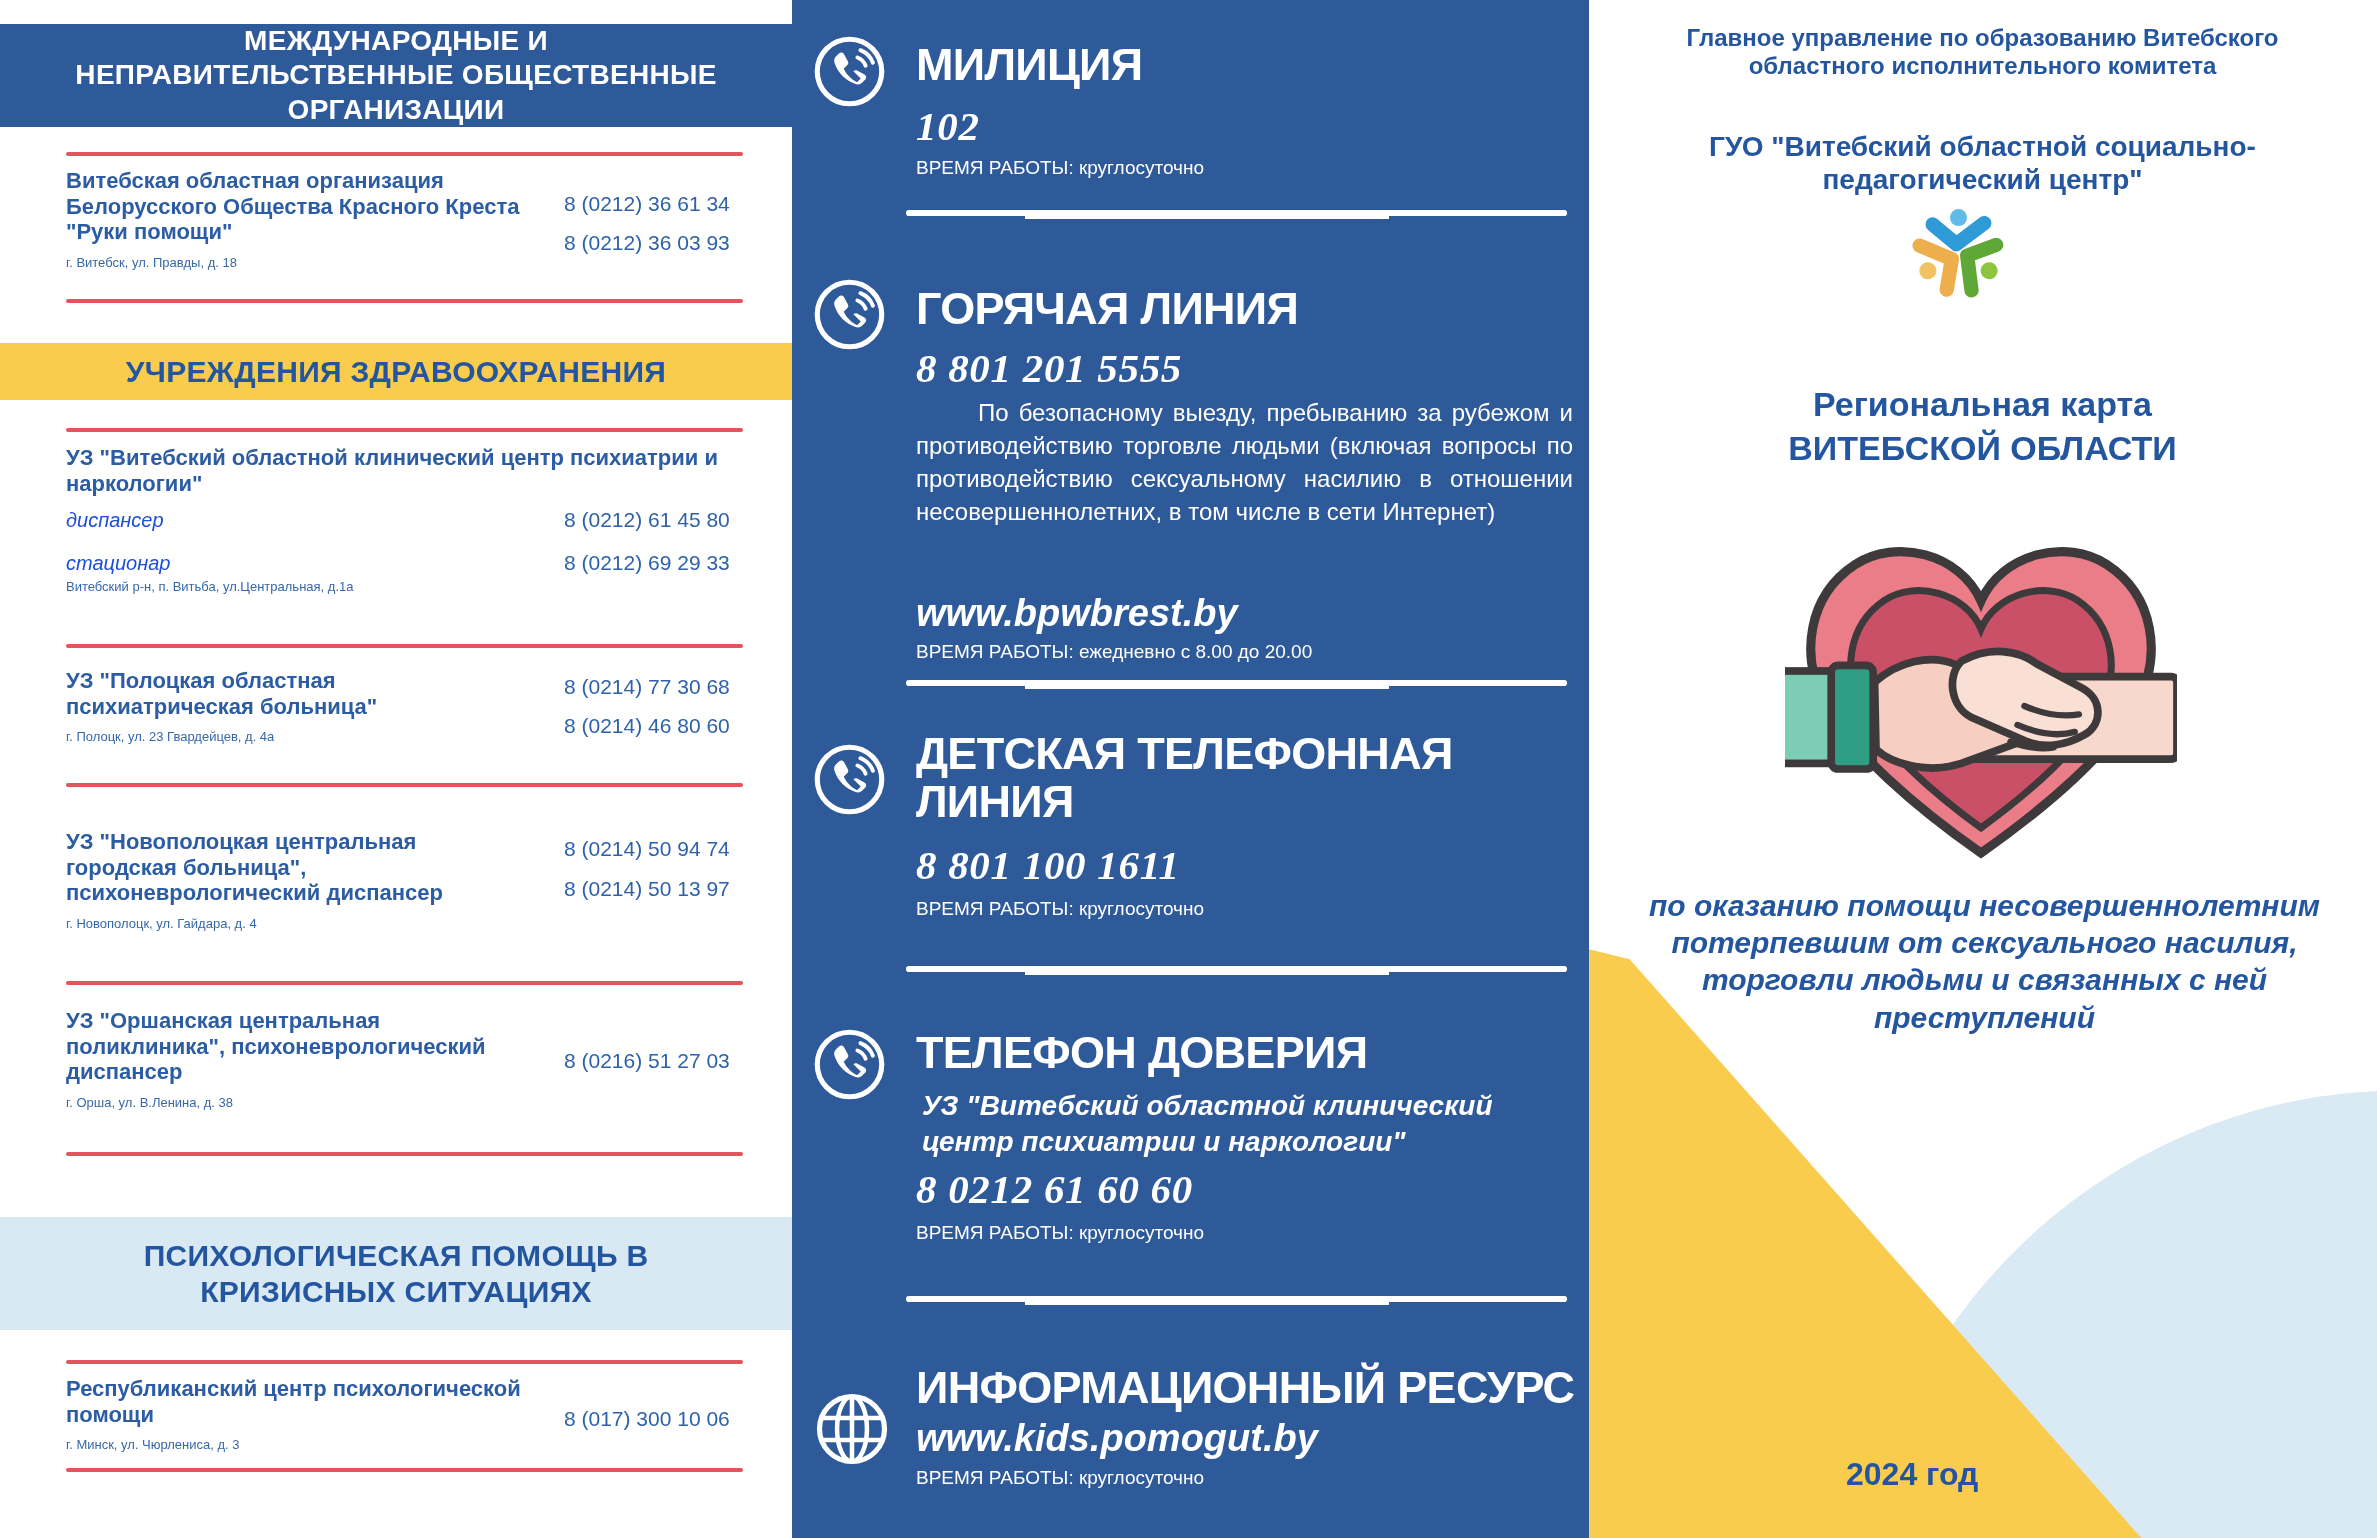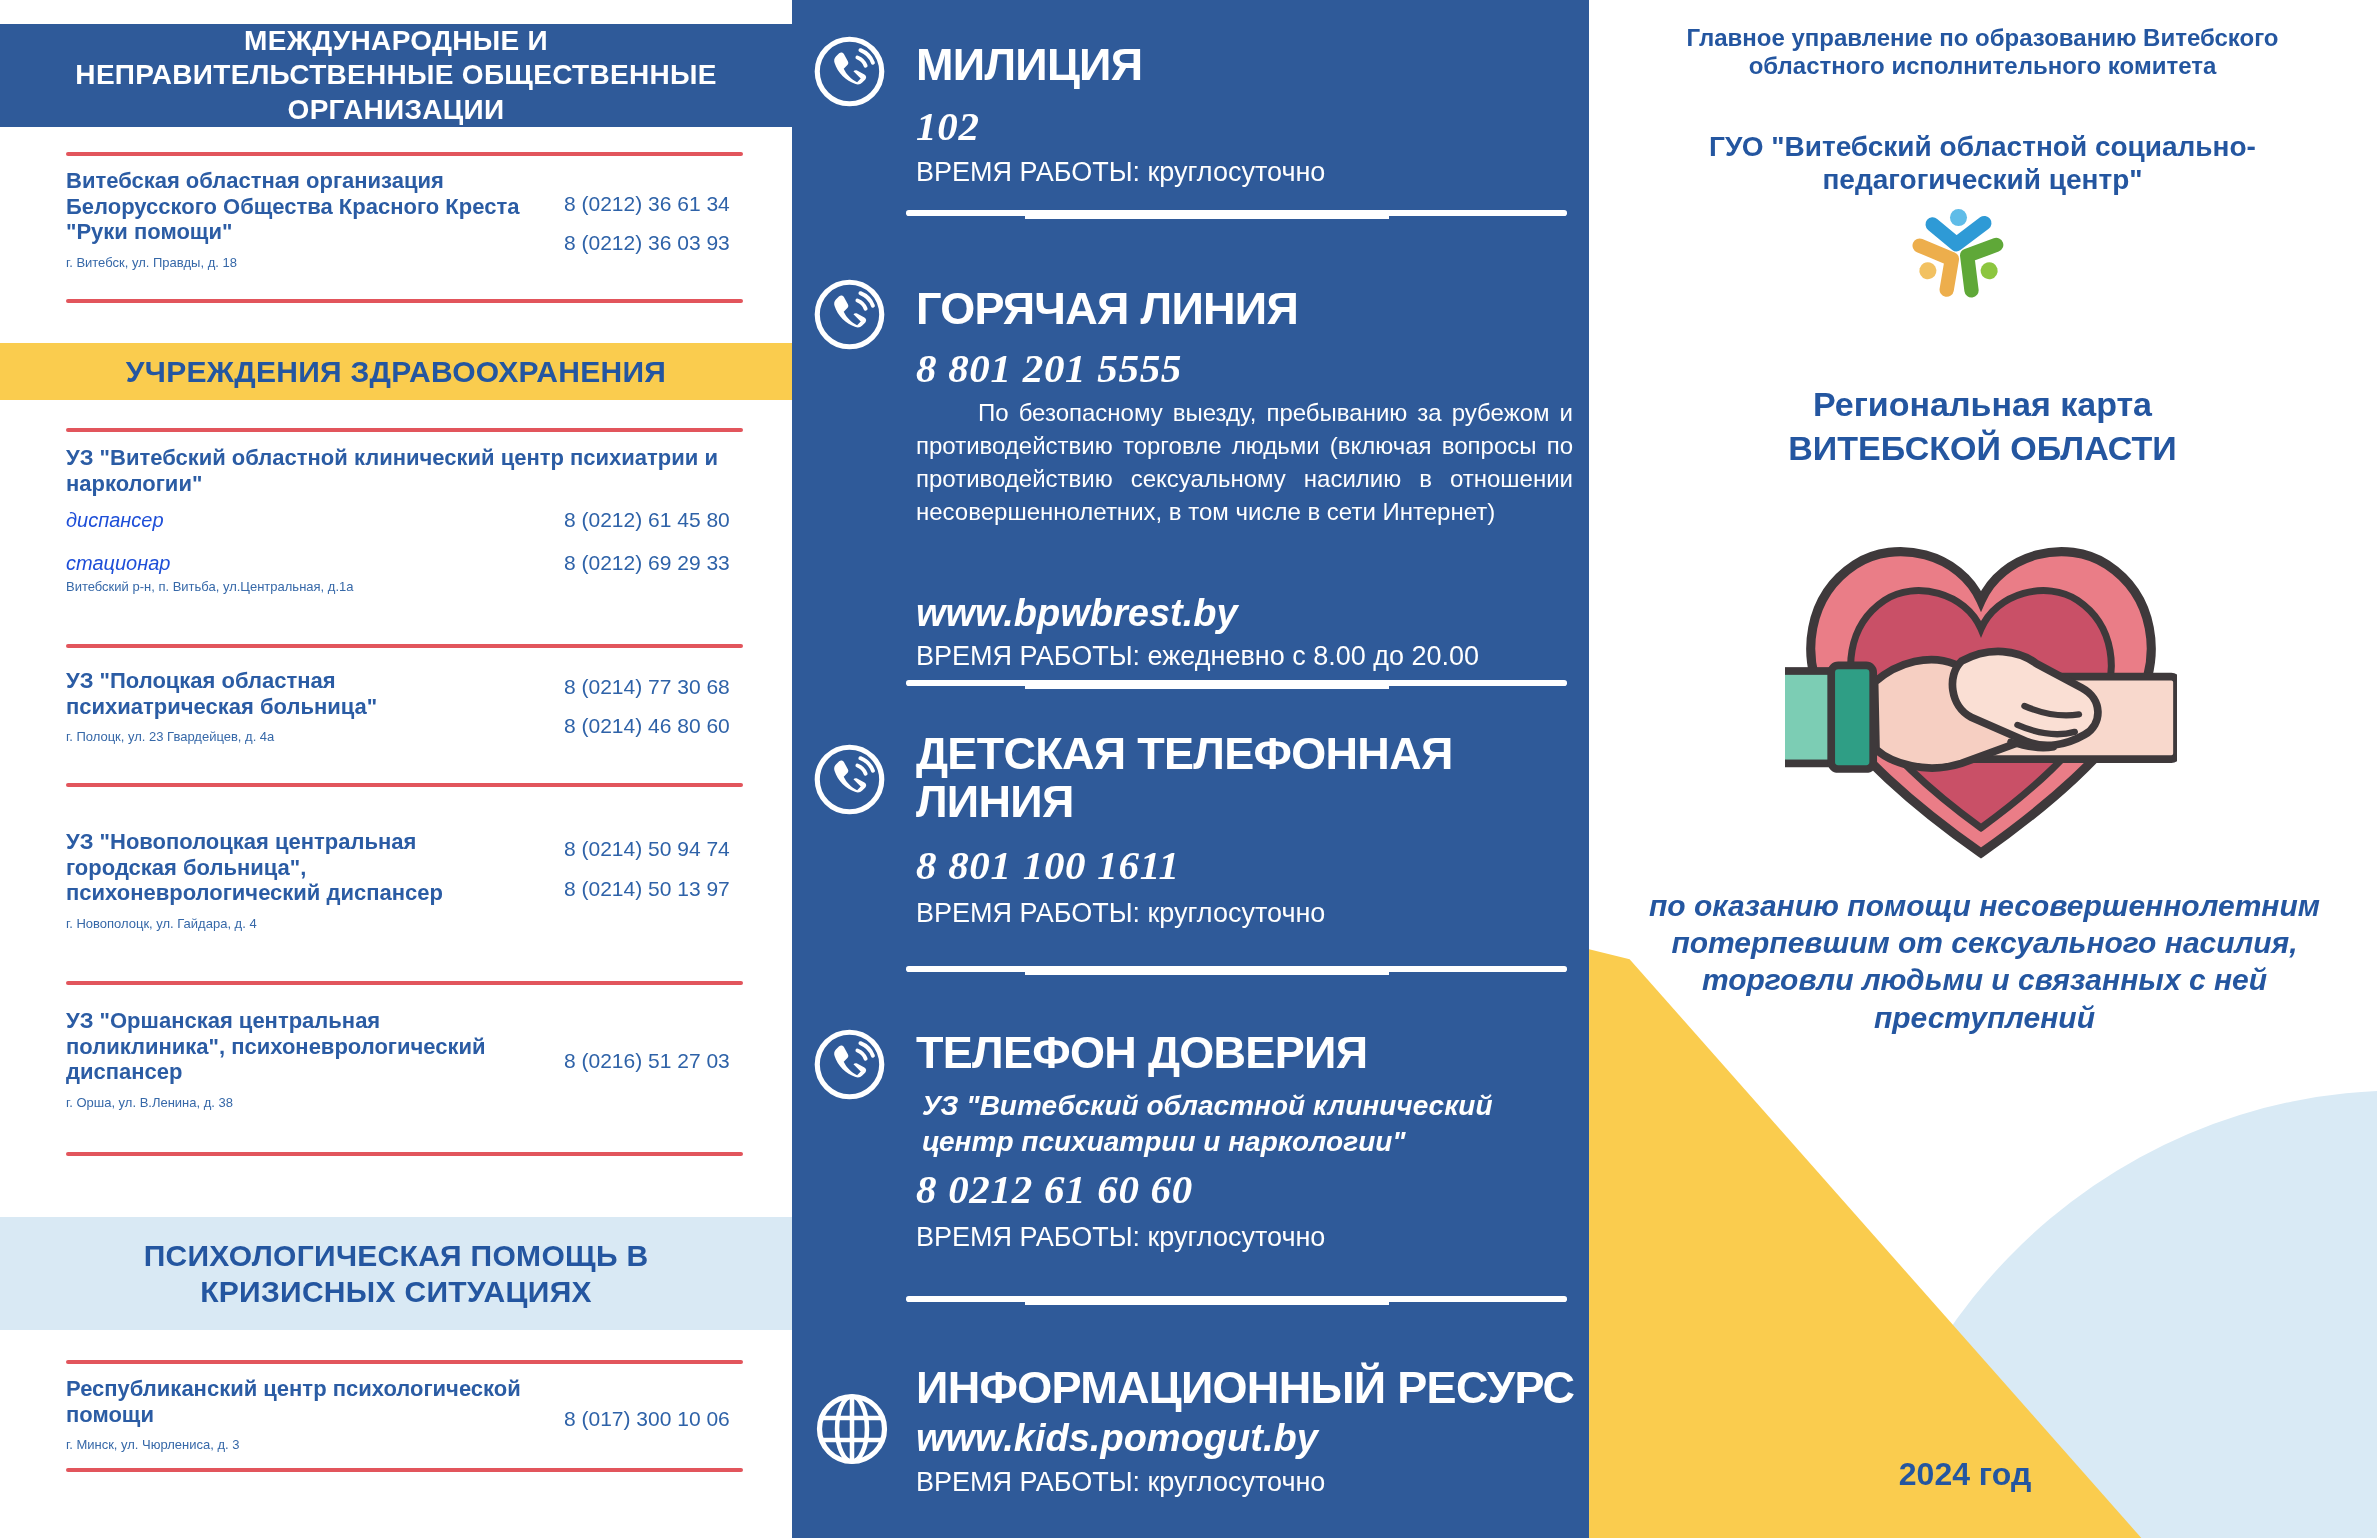--- a/index.html
+++ b/index.html
@@ -25,34 +25,34 @@
   .band-title{color:#2456a0;font-size:30px;font-weight:bold;letter-spacing:0.3px;text-align:center;line-height:1.2;}
   .blue-band{left:0;top:1217px;width:792px;height:113px;background:#d9e9f4;display:flex;
              align-items:center;justify-content:center;text-align:center;}
 
   
   .mid{left:792px;top:0;width:797px;height:1538px;background:#2f5a99;}
   .m-icon{left:813px;width:73px;height:73px;}
   .m-title{left:916px;width:664px;color:#ffffff;font-size:45px;font-weight:bold;letter-spacing:-0.7px;line-height:1.06;white-space:nowrap;}
   .m-title.wrap{white-space:normal;width:559px;}
   .m-num{left:916px;color:#ffffff;font-size:41px;font-weight:bold;font-style:italic;letter-spacing:0.7px;white-space:nowrap;font-family:Liberation Serif, serif;}
-  .m-hours{left:916px;color:#ffffff;font-size:27px;white-space:nowrap;}
+  .m-hours{left:916px;color:#ffffff;font-size:19px;white-space:nowrap;}
   .m-para{left:916px;width:657px;color:#ffffff;font-size:24px;line-height:1.38;text-align:justify;text-indent:62px;}
   .m-org{left:922px;width:629px;color:#ffffff;font-size:28px;font-weight:bold;font-style:italic;line-height:1.3;}
   .m-site{left:916px;color:#ffffff;font-size:38px;font-weight:bold;font-style:italic;white-space:nowrap;}
   .m-div{left:906px;width:661px;height:6.3px;background:#ffffff;border-radius:2.8px;}
   .m-div:after{content:"";position:absolute;left:18%;top:6.3px;width:55%;height:2.8px;background:#ffffff;}
 
   
   .rp-text{color:#2456a0;text-align:center;}
   .rp-authority{left:1633px;top:24px;width:699px;font-size:24px;font-weight:bold;line-height:1.18;}
   .rp-inst{left:1633px;top:130px;width:699px;font-size:28px;font-weight:bold;line-height:1.18;}
   .rp-title{left:1633px;top:383px;width:699px;font-size:34px;font-weight:bold;line-height:1.28;}
   .rp-sub{left:1614px;top:887px;width:741px;font-size:30px;font-weight:bold;font-style:italic;line-height:1.24;}
-  .rp-year{left:1846px;top:1456px;width:238px;font-size:32px;font-weight:bold;text-align:center;color:#2456a0;}
+  .rp-year{left:1846px;top:1456px;width:238px;font-size:32px;font-weight:bold;color:#2456a0;}
 </style>
 </head>
 <body>
 
 <div class="page">
 
   <div class="abs lp-band">
     <div class="lp-band-title">МЕЖДУНАРОДНЫЕ И НЕПРАВИТЕЛЬСТВЕННЫЕ ОБЩЕСТВЕННЫЕ ОРГАНИЗАЦИИ</div>
   </div>
 

